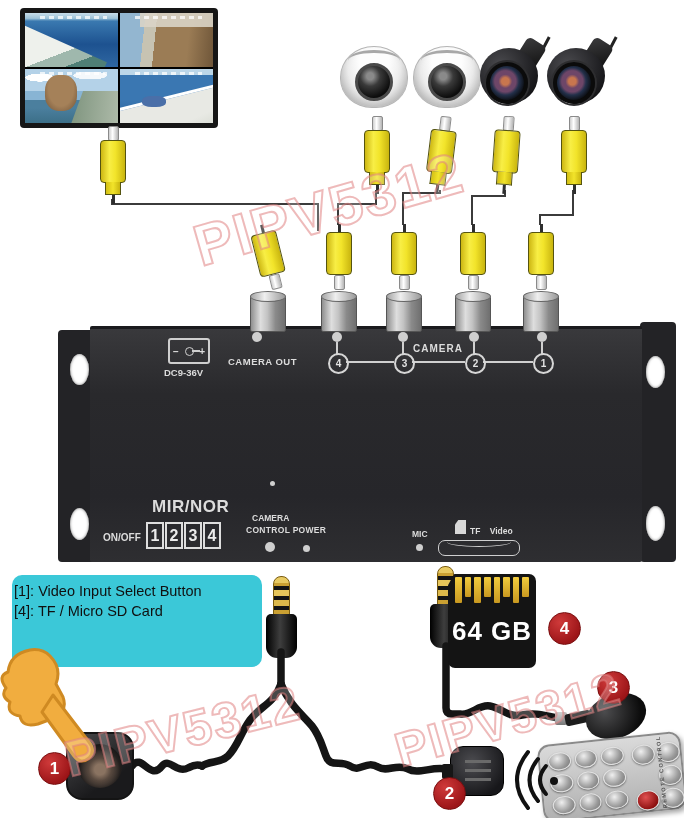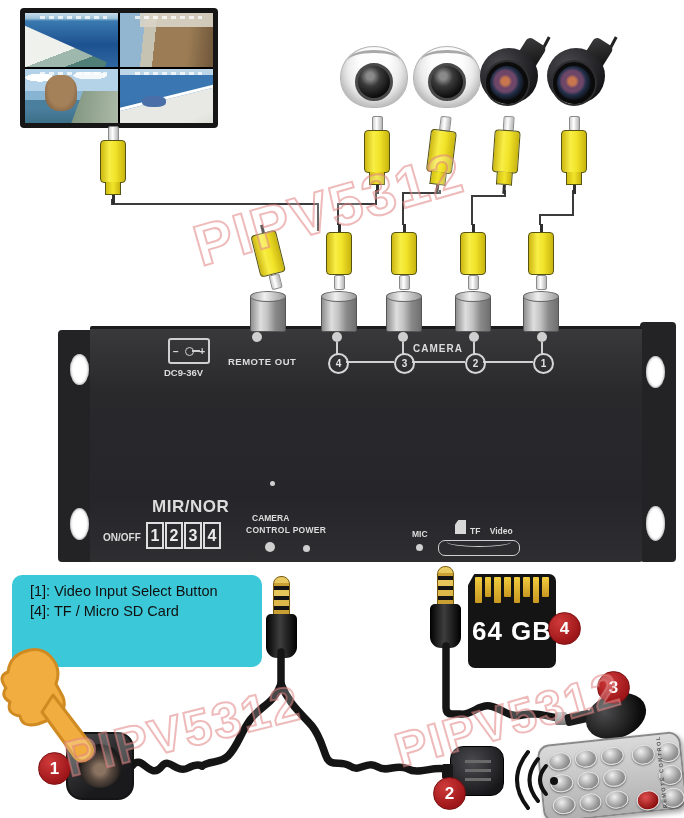--- a/index.html
+++ b/index.html
@@ -97,30 +97,30 @@
           border-radius:7px;z-index:3;}
   .tfslot:after{content:'';position:absolute;left:8px;right:8px;top:-4px;height:9px;border-radius:50%;
                 border-bottom:1.5px solid #cfcfcf;}
   
   .ajack-tip{position:absolute;width:17px;height:40px;border:1px solid #7a5c10;border-radius:8px 8px 0 0;
     box-sizing:border-box;z-index:7;background:linear-gradient(180deg,#e8ca62 0 6px,#caa032 6px 9px,
     #141414 9px 13px,#e6c55a 13px 19px,#141414 19px 23px,#dcb84a 23px 29px,#141414 29px 33px,#caa032 33px 100%);}
   .ajack-body{position:absolute;width:31px;height:44px;border-radius:5px 5px 11px 11px;z-index:7;
     background:linear-gradient(90deg,#000,#3e3e3e 45%,#000);}
   
-  .sd{position:absolute;left:468px;top:574px;width:88px;height:94px;background:#141414;z-index:8;
+  .sd{position:absolute;left:448px;top:574px;width:88px;height:94px;background:#141414;z-index:8;
       border-radius:7px;clip-path:polygon(0 12%,7% 0,100% 0,100% 100%,0 100%);}
   .sdpins{position:absolute;top:3px;left:7px;right:7px;height:26px;display:flex;gap:3px;align-items:flex-start;}
   .sdpins i{flex:1;height:26px;background:linear-gradient(180deg,#f2cc3e,#c89820);border-radius:1px;}
   .sdpins i:nth-child(even){height:20px;}
   .sdcap{position:absolute;left:0;right:0;top:42px;text-align:center;color:#fff;font-size:26px;
          font-weight:700;letter-spacing:1px;}
   
   .legend{position:absolute;left:12px;top:575px;width:250px;height:92px;background:#3bc8d8;
-          border-radius:10px;z-index:9;padding:7px 18px;box-sizing:border-box;}
+          border-radius:10px;z-index:9;padding:7px 2px;box-sizing:border-box;}
   .legend div{color:#101010;font-size:14.5px;line-height:19.5px;white-space:nowrap;}
   
   .badge{position:absolute;width:31px;height:31px;border-radius:50%;z-index:40;color:#fff;
          font-size:17px;font-weight:700;display:flex;align-items:center;justify-content:center;
          background:radial-gradient(circle at 35% 30%,#cf3a3a,#9c1518 72%);border:1px solid #7a0f10;}
   .pushbtn{position:absolute;left:66px;top:732px;width:68px;height:68px;border-radius:16px;z-index:10;
            border:2px solid #141414;box-sizing:border-box;
            background:linear-gradient(145deg,#4a4a4c,#1a1a1c 70%);}
   .pushbtn:after{content:'';position:absolute;left:10px;top:10px;right:10px;bottom:10px;border-radius:50%;
            background:radial-gradient(circle at 50% 58%,#8a7361 0 16%,#57483e 34%,#2e2927 60%,#3c3c3e 85%);
@@ -289,21 +289,21 @@
   <i class="hline" style="left:346px;top:361px;width:48px;"></i>
   <i class="hline" style="left:412px;top:361px;width:53px;"></i>
   <i class="hline" style="left:483px;top:361px;width:50px;"></i>
 
   <div class="dcicon">
     <span>−</span>
       <span class="plugsym"></span>
       <span>+</span>
   </div>
   <div class="dlabel" style="left:164px;top:367px;font-size:9.5px;">DC9-36V</div>
-  <div class="dlabel" style="left:228px;top:356px;font-size:9.5px;letter-spacing:.5px;">REMOTE OUT</div>
+  <div class="dlabel" style="left:228px;top:356px;font-size:9.5px;letter-spacing:.5px;">CAMERA OUT</div>
   <div class="dlabel" style="left:413px;top:343px;font-size:10px;letter-spacing:1px;">CAMERA</div>
   <div class="pcirc" style="left:328px;top:353px;">4</div>
   <div class="pcirc" style="left:394px;top:353px;">3</div>
   <div class="pcirc" style="left:465px;top:353px;">2</div>
   <div class="pcirc" style="left:533px;top:353px;">1</div>
 
   <div class="dlabel" style="left:152px;top:497px;font-size:17px;letter-spacing:.5px;">MIR/NOR</div>
   <div class="dlabel" style="left:103px;top:532px;font-size:10px;">ON/OFF</div>
   <div class="sqbtn" style="left:146px;top:522px;">1</div>
   <div class="sqbtn" style="left:165px;top:522px;">2</div>

